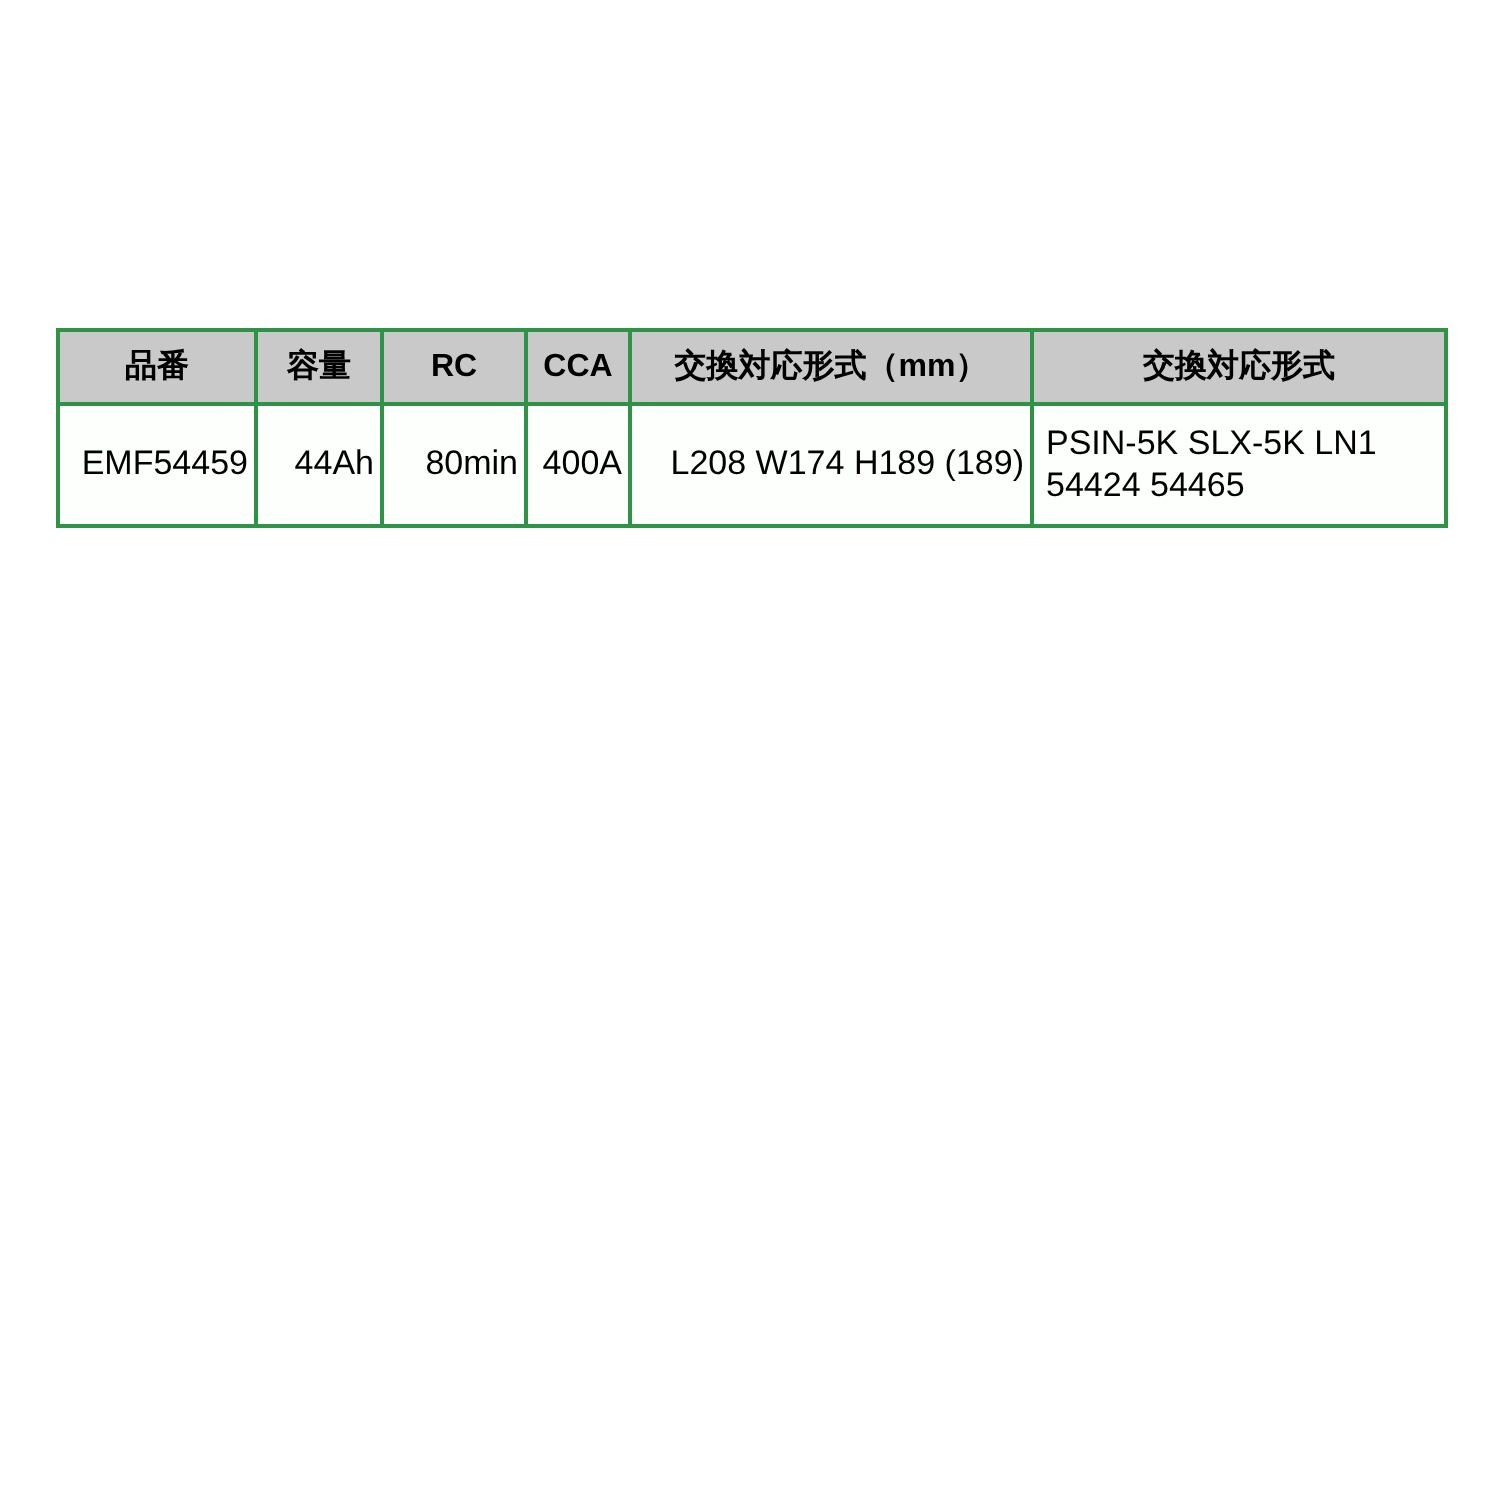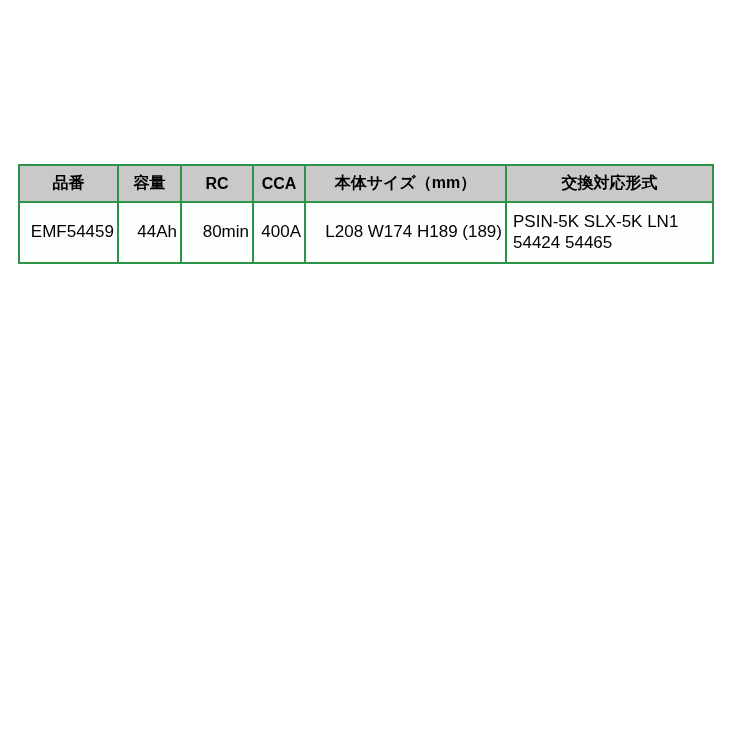--- a/index.html
+++ b/index.html
@@ -12,21 +12,21 @@
     color: #000000;
   }
   .page {
     position: relative;
     width: 750px;
     height: 750px;
     overflow: hidden;
   }
   table.spec-table {
     position: absolute;
-    left: 18px;
+    left: 28px;
     top: 164px;
     width: 694px;
     border-collapse: collapse;
     table-layout: fixed;
   }
   table.spec-table th,
   table.spec-table td {
     border: 2px solid var(--border-green, #2e9247);
     overflow: hidden;
   }
@@ -67,21 +67,21 @@
       <col style="width:52px">
       <col style="width:201px">
       <col style="width:207px">
     </colgroup>
     <thead>
       <tr>
         <th>品番</th>
         <th>容量</th>
         <th>RC</th>
         <th>CCA</th>
-        <th>本体サイズ（mm）</th>
+        <th>交換対応形式（mm）</th>
         <th>交換対応形式</th>
       </tr>
     </thead>
     <tbody>
       <tr>
         <td>EMF54459</td>
         <td>44Ah</td>
         <td>80min</td>
         <td>400A</td>
         <td>L208 W174 H189 (189)</td>

